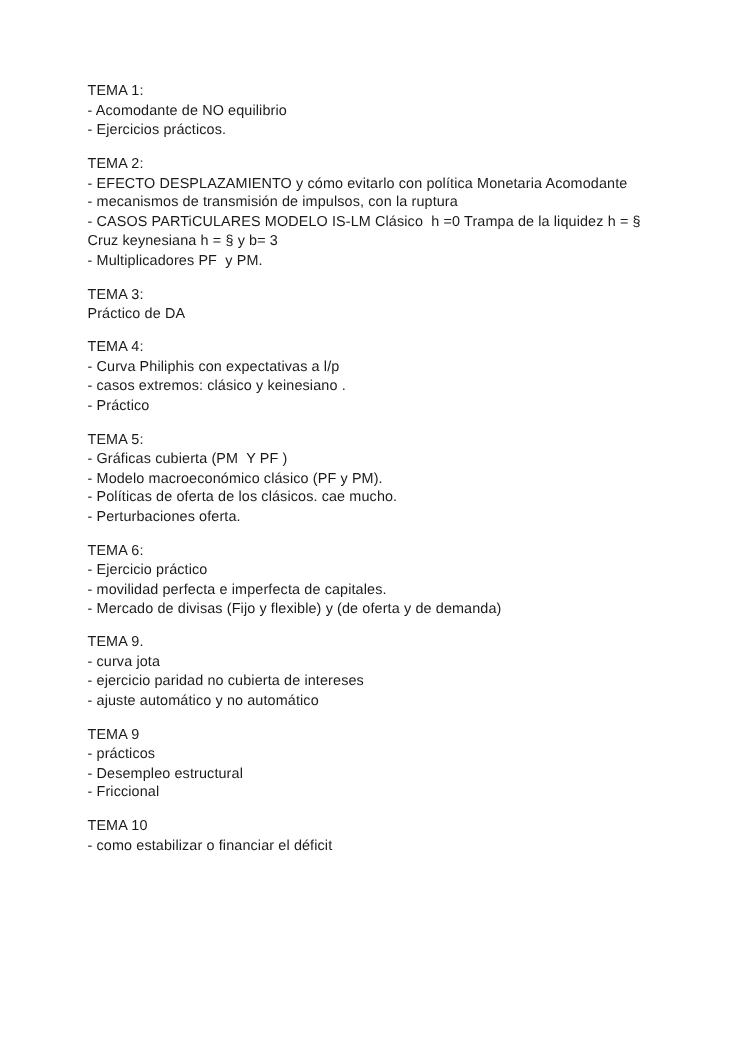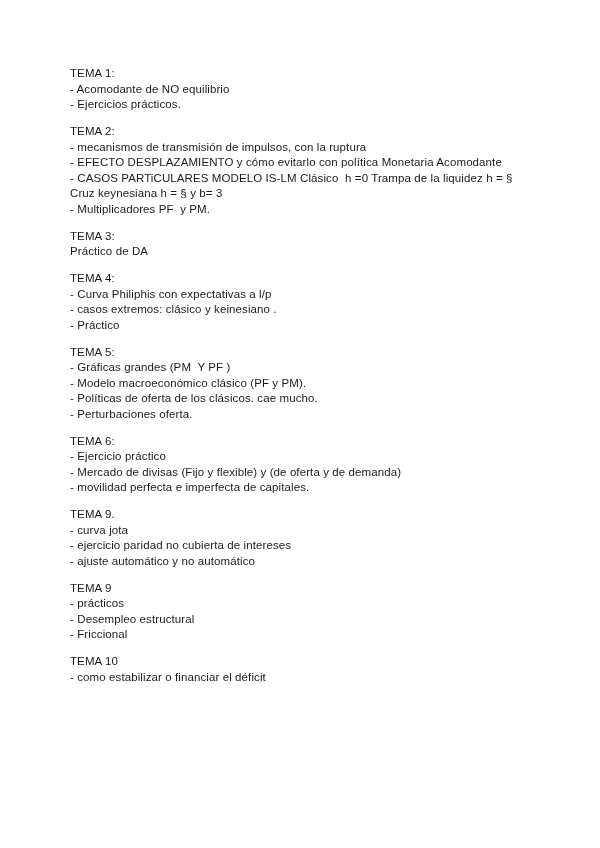--- a/index.html
+++ b/index.html
@@ -43,48 +43,48 @@
 
 <div class="page">
   <div class="content" id="content">
       <div class="tema-block">
         <div class="tema-heading">TEMA 1:</div>
         <div class="tema-line">- Acomodante de NO equilibrio</div>
         <div class="tema-line">- Ejercicios prácticos.</div>
       </div>
       <div class="tema-block">
         <div class="tema-heading">TEMA 2:</div>
+        <div class="tema-line">- EFECTO DESPLAZAMIENTO y cómo evitarlo con política Monetaria Acomodante</div>
         <div class="tema-line">- mecanismos de transmisión de impulsos, con la ruptura</div>
-        <div class="tema-line">- EFECTO DESPLAZAMIENTO y cómo evitarlo con política Monetaria Acomodante</div>
         <div class="tema-line">- CASOS PARTiCULARES MODELO IS-LM Clásico  h =0 Trampa de la liquidez h = §</div>
         <div class="tema-line">Cruz keynesiana h = § y b= 3</div>
         <div class="tema-line">- Multiplicadores PF  y PM.</div>
       </div>
       <div class="tema-block">
         <div class="tema-heading">TEMA 3:</div>
         <div class="tema-line">Práctico de DA</div>
       </div>
       <div class="tema-block">
         <div class="tema-heading">TEMA 4:</div>
         <div class="tema-line">- Curva Philiphis con expectativas a l/p</div>
         <div class="tema-line">- casos extremos: clásico y keinesiano .</div>
         <div class="tema-line">- Práctico</div>
       </div>
       <div class="tema-block">
         <div class="tema-heading">TEMA 5:</div>
-        <div class="tema-line">- Gráficas grandes (PM  Y PF )</div>
+        <div class="tema-line">- Gráficas cubierta (PM  Y PF )</div>
         <div class="tema-line">- Modelo macroeconómico clásico (PF y PM).</div>
         <div class="tema-line">- Políticas de oferta de los clásicos. cae mucho.</div>
         <div class="tema-line">- Perturbaciones oferta.</div>
       </div>
       <div class="tema-block">
         <div class="tema-heading">TEMA 6:</div>
         <div class="tema-line">- Ejercicio práctico</div>
+        <div class="tema-line">- movilidad perfecta e imperfecta de capitales.</div>
         <div class="tema-line">- Mercado de divisas (Fijo y flexible) y (de oferta y de demanda)</div>
-        <div class="tema-line">- movilidad perfecta e imperfecta de capitales.</div>
       </div>
       <div class="tema-block">
         <div class="tema-heading">TEMA 9.</div>
         <div class="tema-line">- curva jota</div>
         <div class="tema-line">- ejercicio paridad no cubierta de intereses</div>
         <div class="tema-line">- ajuste automático y no automático</div>
       </div>
       <div class="tema-block">
         <div class="tema-heading">TEMA 9</div>
         <div class="tema-line">- prácticos</div>

